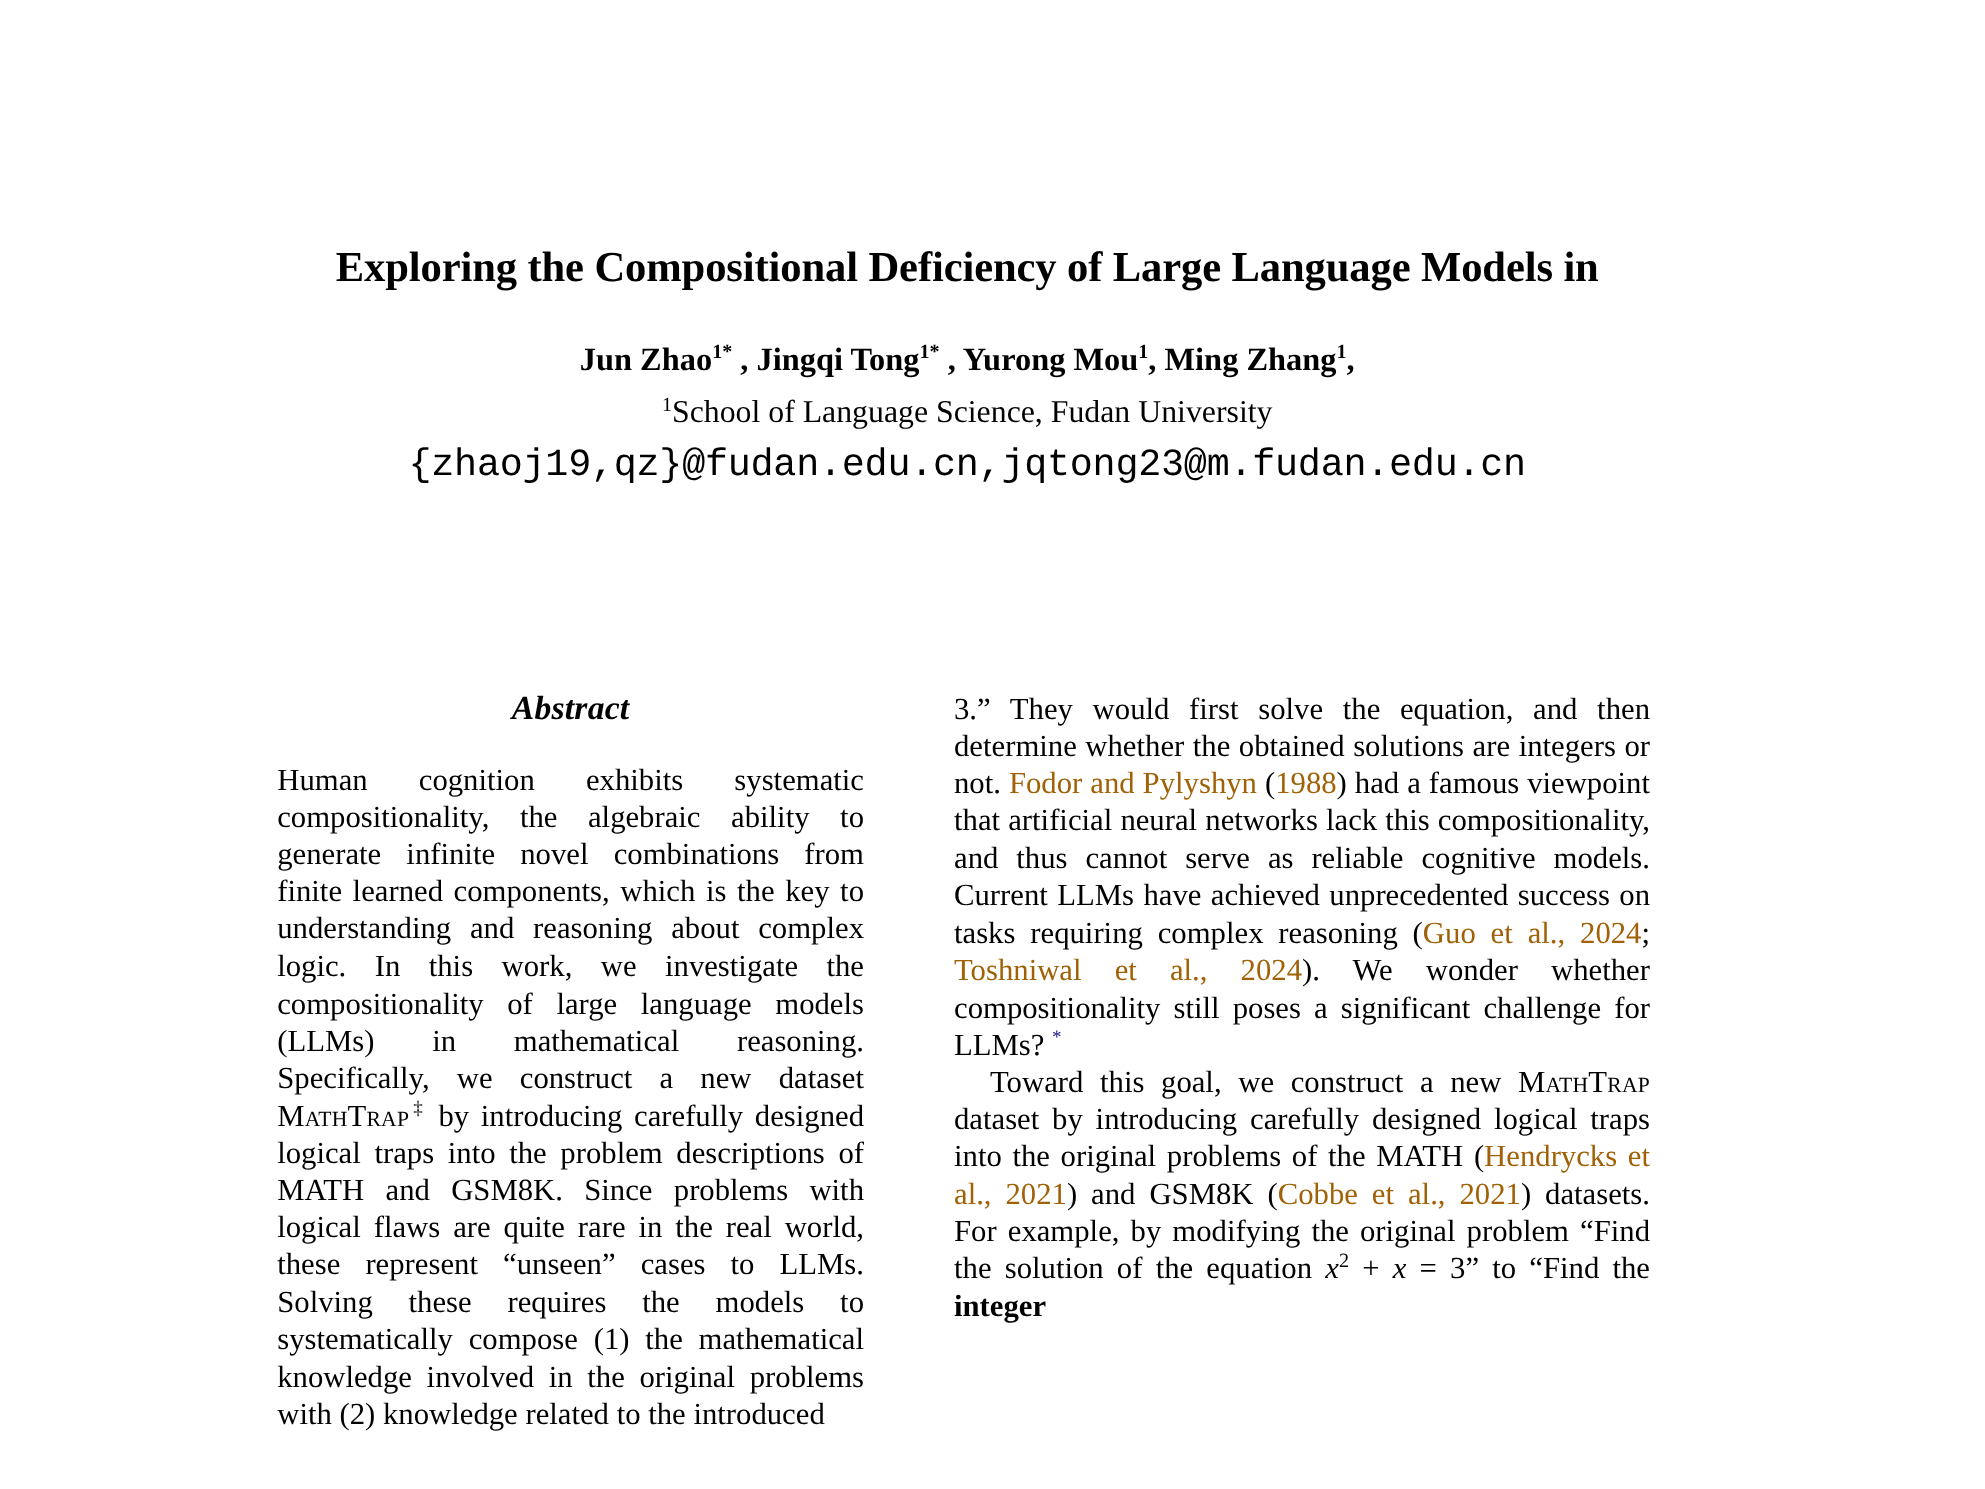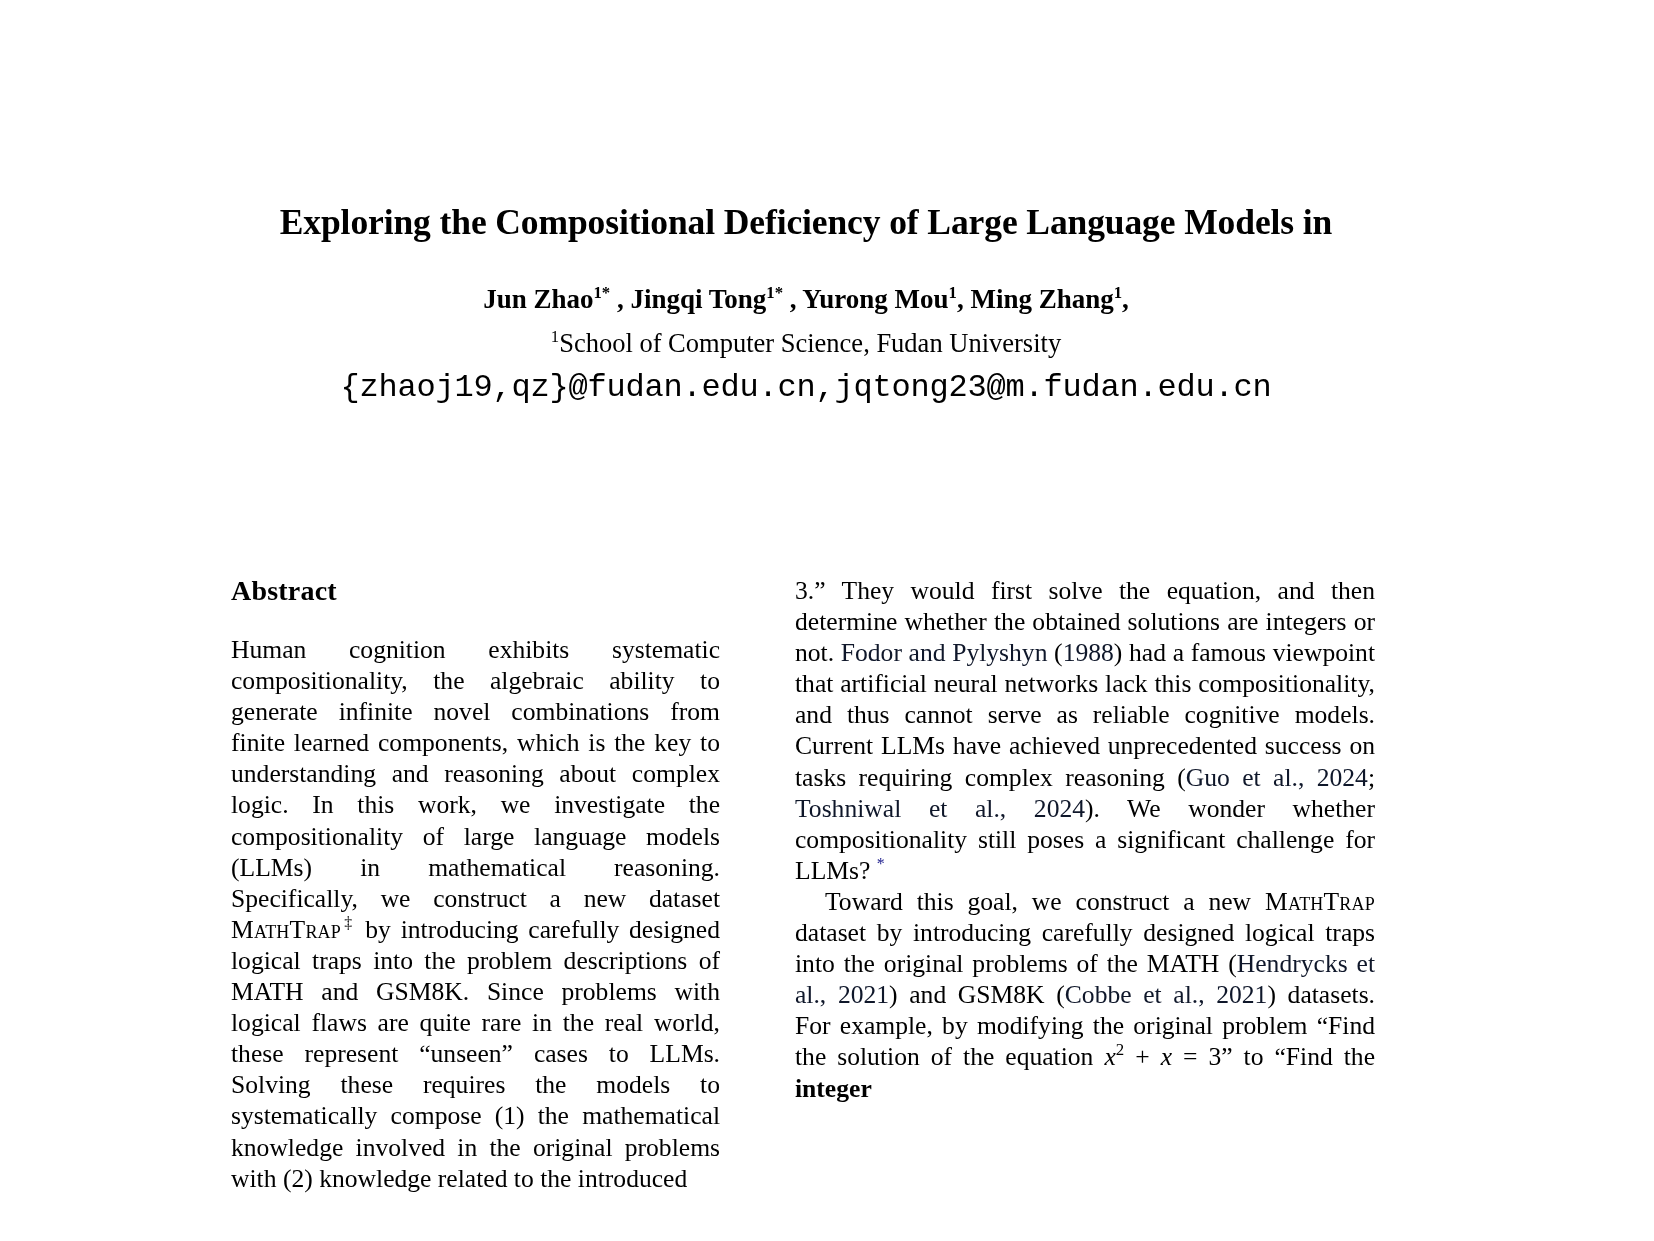--- a/index.html
+++ b/index.html
@@ -87,40 +87,41 @@
     gap: 80px;
   }
   .col {
     width: 489px;
   }
   .col.right { width: 580px; margin-left: -5px; }
 
   h2.abstract-head {
     font-size: 28px;
     font-weight: bold;
-    text-align: left;
+    text-align: center;
     margin: 0 0 27px 0;
     letter-spacing: 0.2px;
+    font-style: italic;
   }
 
   p.para {
     font-size: 25.6px;
     line-height: 1.215;
     text-align: justify;
     text-justify: inter-word;
     margin: 0;
     hyphens: none;
   }
   p.para.indent { text-indent: 30px; }
 
   .sc {
     font-variant: small-caps;
     letter-spacing: 0.2px;
   }
-  .lnk { color: #0f172a; }
+  .lnk { color: #a16207; }
   sup.ftn { font-size: 0.62em; vertical-align: super; line-height: 0; }
   sup.ftn.blue { color: #151589; }
   .bold { font-weight: bold; }
 
   .math { font-family: "Liberation Serif", serif; font-style: italic; }
   .math .op { font-style: normal; }
   .math sup { font-style: normal; font-size: 0.66em; vertical-align: super; line-height: 0; }
 </style>
 </head>
 <body>
@@ -130,21 +131,21 @@
 
     <h1 class="title">
       <span class="title-line">Exploring the Compositional Deficiency of Large Language Models in</span>
     </h1>
 
     <div class="authors">
       <span class="aline" id="author-line-1"><span>Jun Zhao</span><sup class="mk">1*</sup> , <span>Jingqi Tong</span><sup class="mk">1*</sup> , <span>Yurong Mou</span><sup class="mk">1</sup>, <span>Ming Zhang</span><sup class="mk">1</sup>,</span>
     </div>
 
     <div class="affils" id="affiliation-list">
-        <span class="affil"><sup>1</sup><span>School of Computer Science, Fudan University</span></span>
+        <span class="affil"><sup>1</sup><span>School of Language Science, Fudan University</span></span>
       </div>
 
     <div class="emails">{zhaoj19,qz}@fudan.edu.cn,jqtong23@m.fudan.edu.cn</div>
 
     <div class="cols">
 
       <div class="col left">
         <h2 class="abstract-head">Abstract</h2>
         <p class="para" id="abstract-paragraph"><span>Human cognition exhibits systematic compositionality, the algebraic ability to generate infinite novel combinations from finite learned components, which is the key to understanding and reasoning about complex logic. In this work, we investigate the compositionality of large language models (LLMs) in mathematical reasoning. Specifically, we construct a new dataset </span><span class="sc">MathTrap</span><sup class="ftn">‡</sup><span> by introducing carefully designed logical traps into the problem descriptions of MATH and GSM8K. Since problems with logical flaws are quite rare in the real world, these represent “unseen” cases to LLMs. Solving these requires the models to systematically compose (1) the mathematical knowledge involved in the original problems with (2) knowledge related to the introduced</span></p>
       </div>

